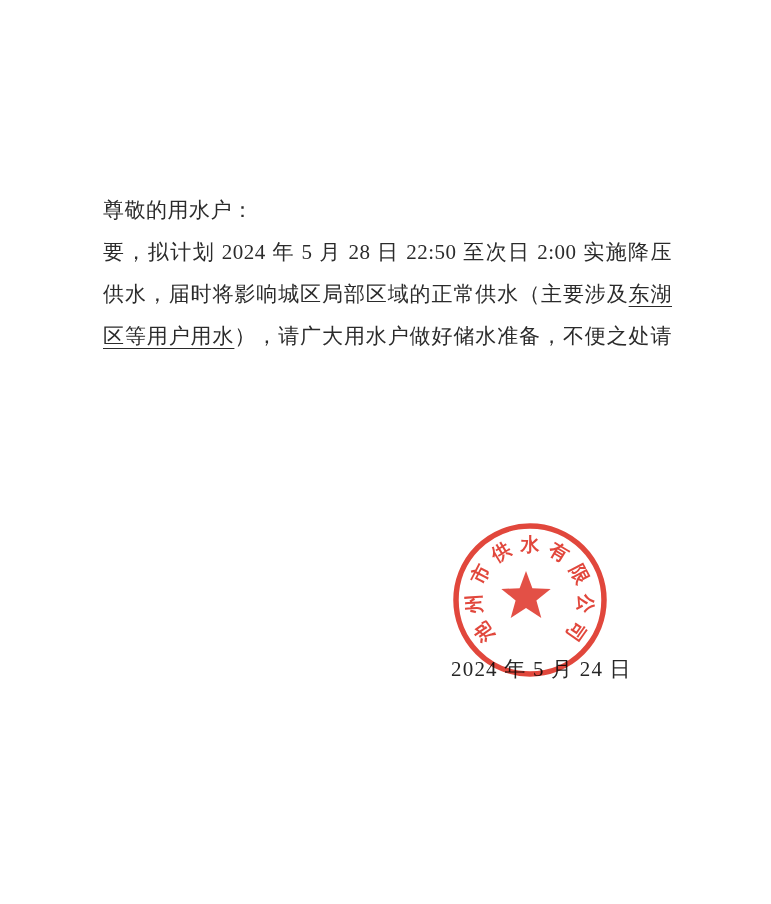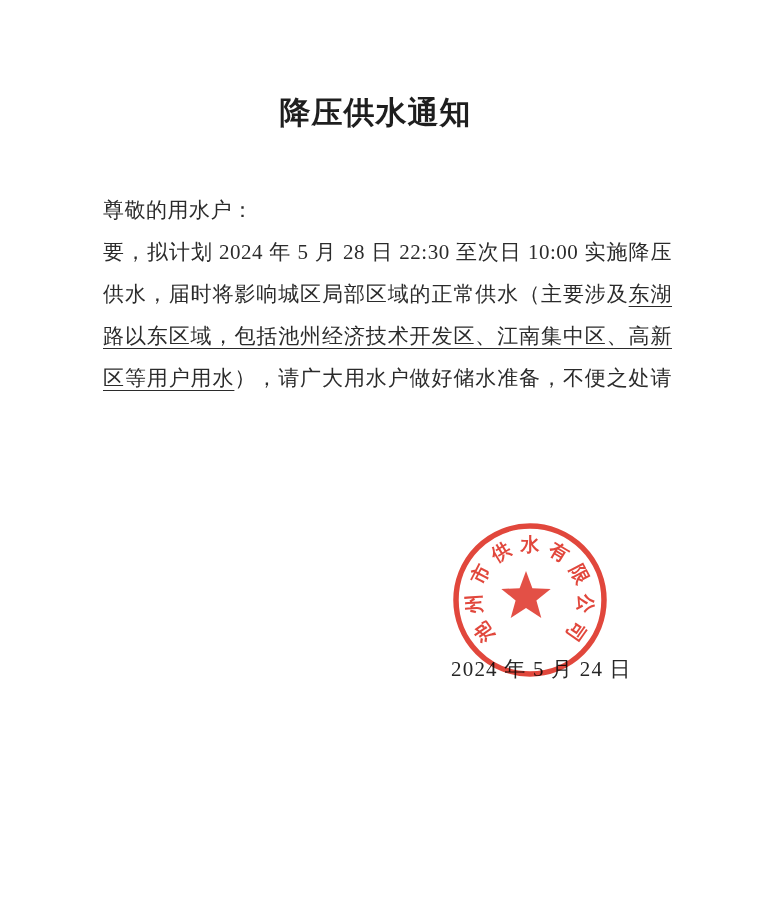--- a/index.html
+++ b/index.html
@@ -92,27 +92,25 @@
     font-weight: 700;
     text-anchor: middle;
     dominant-baseline: central;
   }
 </style>
 </head>
 <body>
 
 <div class="page">
 
-  <div class="doc-title">降压供水通知</div>
 
   <div class="body-block">
       <div class="line"><span>尊敬的用水户：</span></div>
-      <div class="line fill"><span>要，拟计划 2024 年 5 月 28 日 22:30 至次日 10:00 实施降压</span></div>
+      <div class="line fill"><span>要，拟计划 2024 年 5 月 28 日 22:50 至次日 2:00 实施降压</span></div>
       <div class="line fill"><span>供水，届时将影响城区局部区域的正常供水（主要涉及</span><span class="u">东湖</span></div>
-      <div class="line fill"><span class="u">路以东区域，包括池州经济技术开发区、江南集中区、高新</span></div>
       <div class="line fill"><span class="u">区等用户用水</span><span>），请广大用水户做好储水准备，不便之处请</span></div>
     </div>
 
 
   <div class="sig-date">2024 年 5 月 24 日</div>
 
   <div class="seal" style="color: rgb(223, 55, 43);">
     <svg viewBox="0 0 160 160" xmlns="http://www.w3.org/2000/svg">
       <circle class="seal-ring" cx="80" cy="80" r="74"></circle>
       <polygon class="seal-star" points="76,51 82.4,68.2 100.7,69 86.4,80.4 91.3,98 76,87.9 60.7,98 65.6,80.4 51.3,69 69.6,68.2"></polygon>

